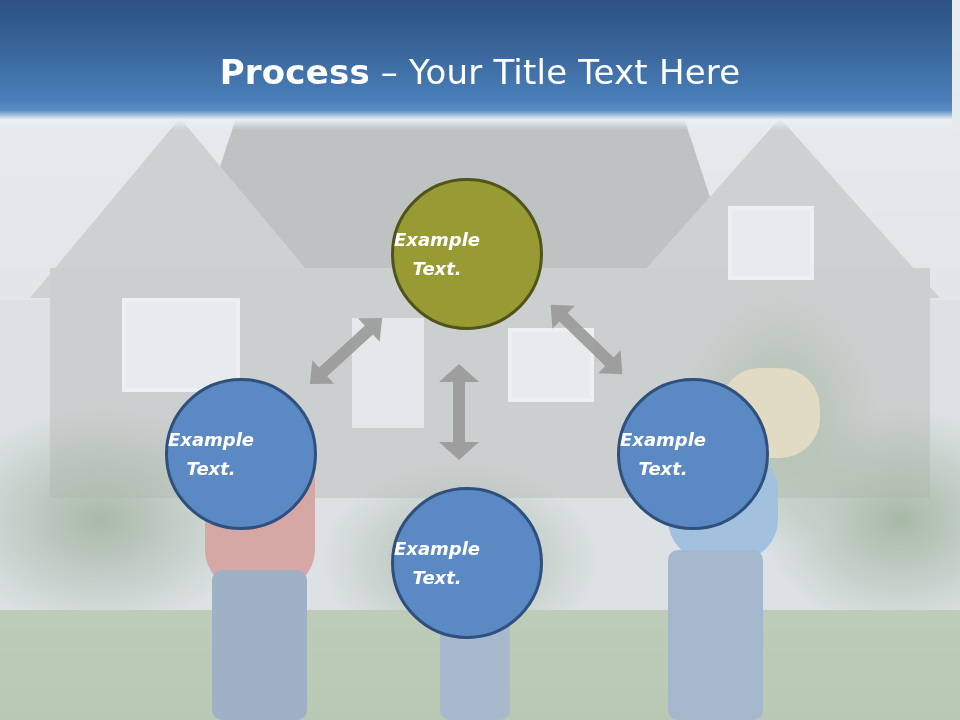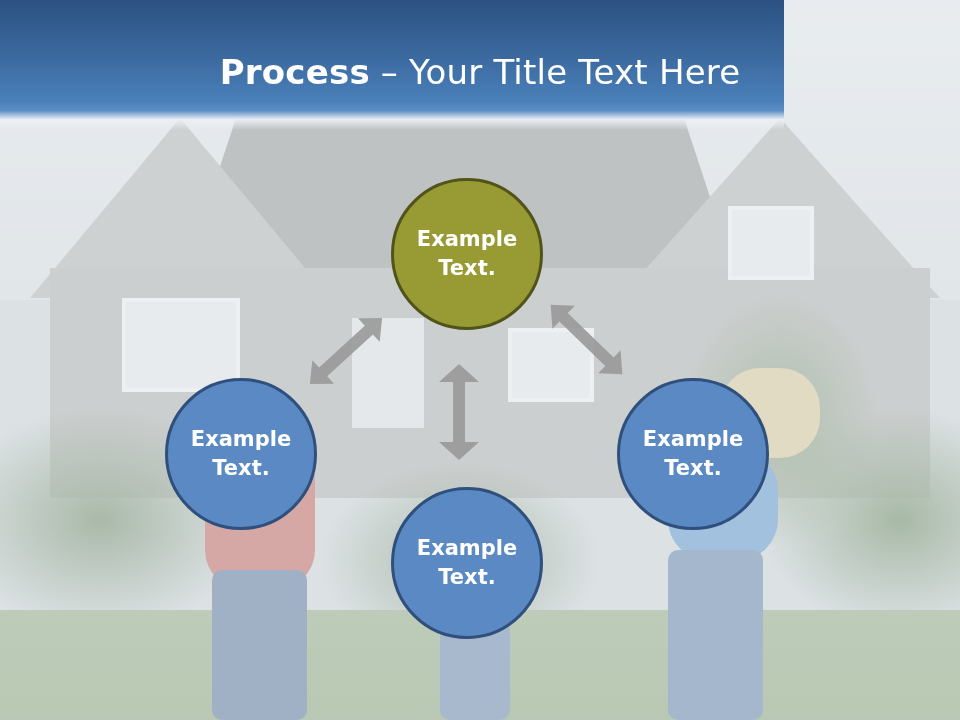--- a/index.html
+++ b/index.html
@@ -40,38 +40,38 @@
   .p-red { left: 205px; top: 440px; width: 110px; height: 150px; background: #c0544b; }
   .p-jeans1 { left: 212px; top: 570px; width: 95px; height: 150px; background: #4a6690; border-radius: 10px; }
   .p-blue { left: 668px; top: 450px; width: 110px; height: 110px; background: #4c8cc8; }
   .p-jeans2 { left: 668px; top: 550px; width: 95px; height: 170px; background: #5677a3; border-radius: 10px; }
   .p-hair { left: 720px; top: 368px; width: 100px; height: 90px; background: #d9c58f; }
   .p-kid { left: 440px; top: 620px; width: 70px; height: 100px; background: #5e7aa2; border-radius: 10px; }
   .haze { position: absolute; inset: 0; background: rgba(232,236,240,0.55); }
 
   
   .title-bar {
-    position: absolute; left: 0; top: 0; width: 784px; height: 130px;
+    position: absolute; left: 0; top: 0; width: 952px; height: 130px;
     background: linear-gradient(to bottom,
       #2c5282 0%, #3a679c 40%, #4a80ba 78%, #5a8ec4 85%,
       rgba(236,240,245,0.95) 92%, rgba(236,240,245,0) 100%);
   }
   .title {
     position: absolute; left: 0; top: 52px; width: 960px; text-align: center;
     color: #ffffff; font-size: 34px; letter-spacing: 0.2px;
     font-family: "DejaVu Sans", sans-serif;
   }
   .title .bold { font-weight: bold; }
 
   
   .node {
     position: absolute; width: 152px; height: 152px; border-radius: 50%;
-    box-sizing: border-box; display: flex; align-items: center; justify-content: center;
-    text-align: center; color: #fff; font-weight: bold; 
-    font-size: 21px; line-height: 29px; font-family: "DejaVu Sans", sans-serif;
+    box-sizing: border-box; display: flex; align-items: center; justify-content: flex-start;
+    text-align: center; color: #fff; font-weight: bold; font-style: italic;
+    font-size: 18px; line-height: 29px; font-family: "DejaVu Sans", sans-serif;
     cursor: pointer;
   }
   .node span { display: block; white-space: pre-line; }
   .node-olive { background: #989b33; border: 3px solid #50541a; }
   .node-blue  { background: #5b89c3; border: 3px solid #2f4f7c; }
 
   .arrows { position: absolute; left: 0; top: 0; width: 960px; height: 720px; pointer-events: none; }
 </style>
 </head>
 <body>

